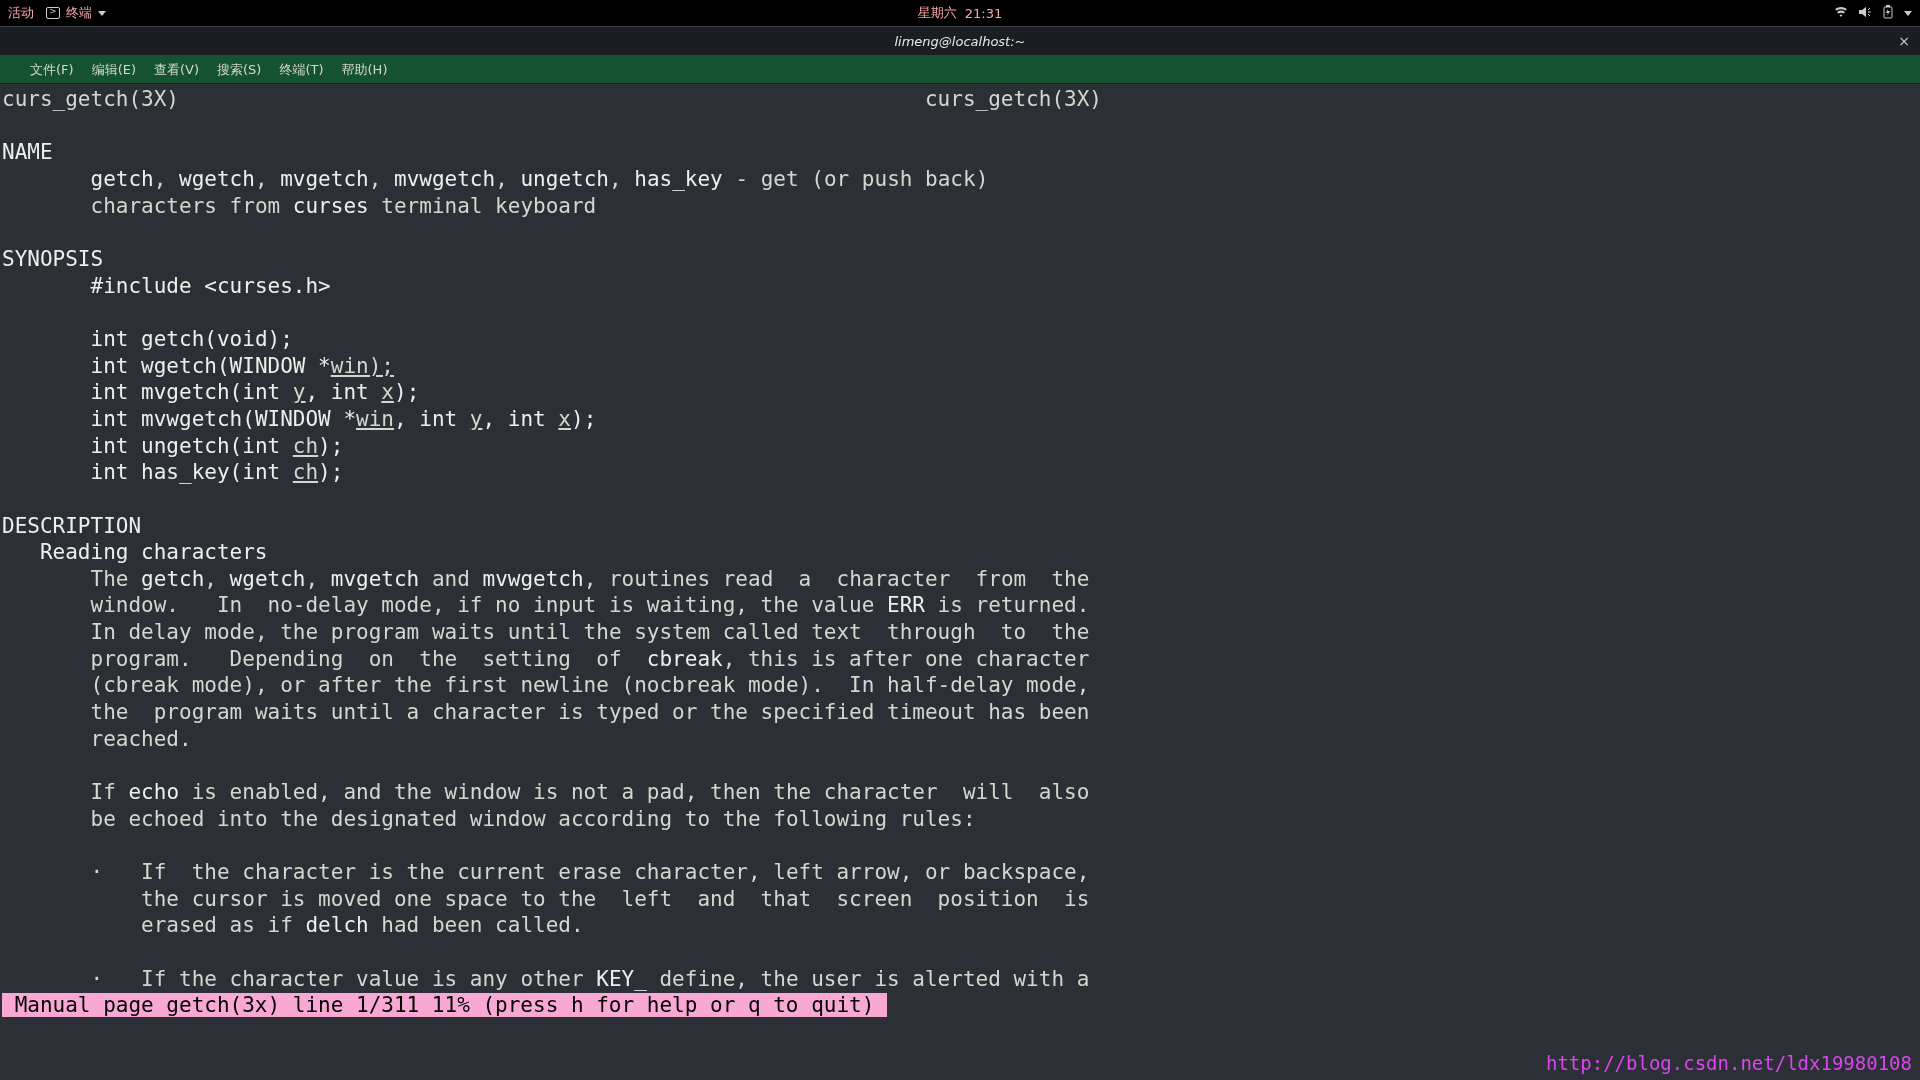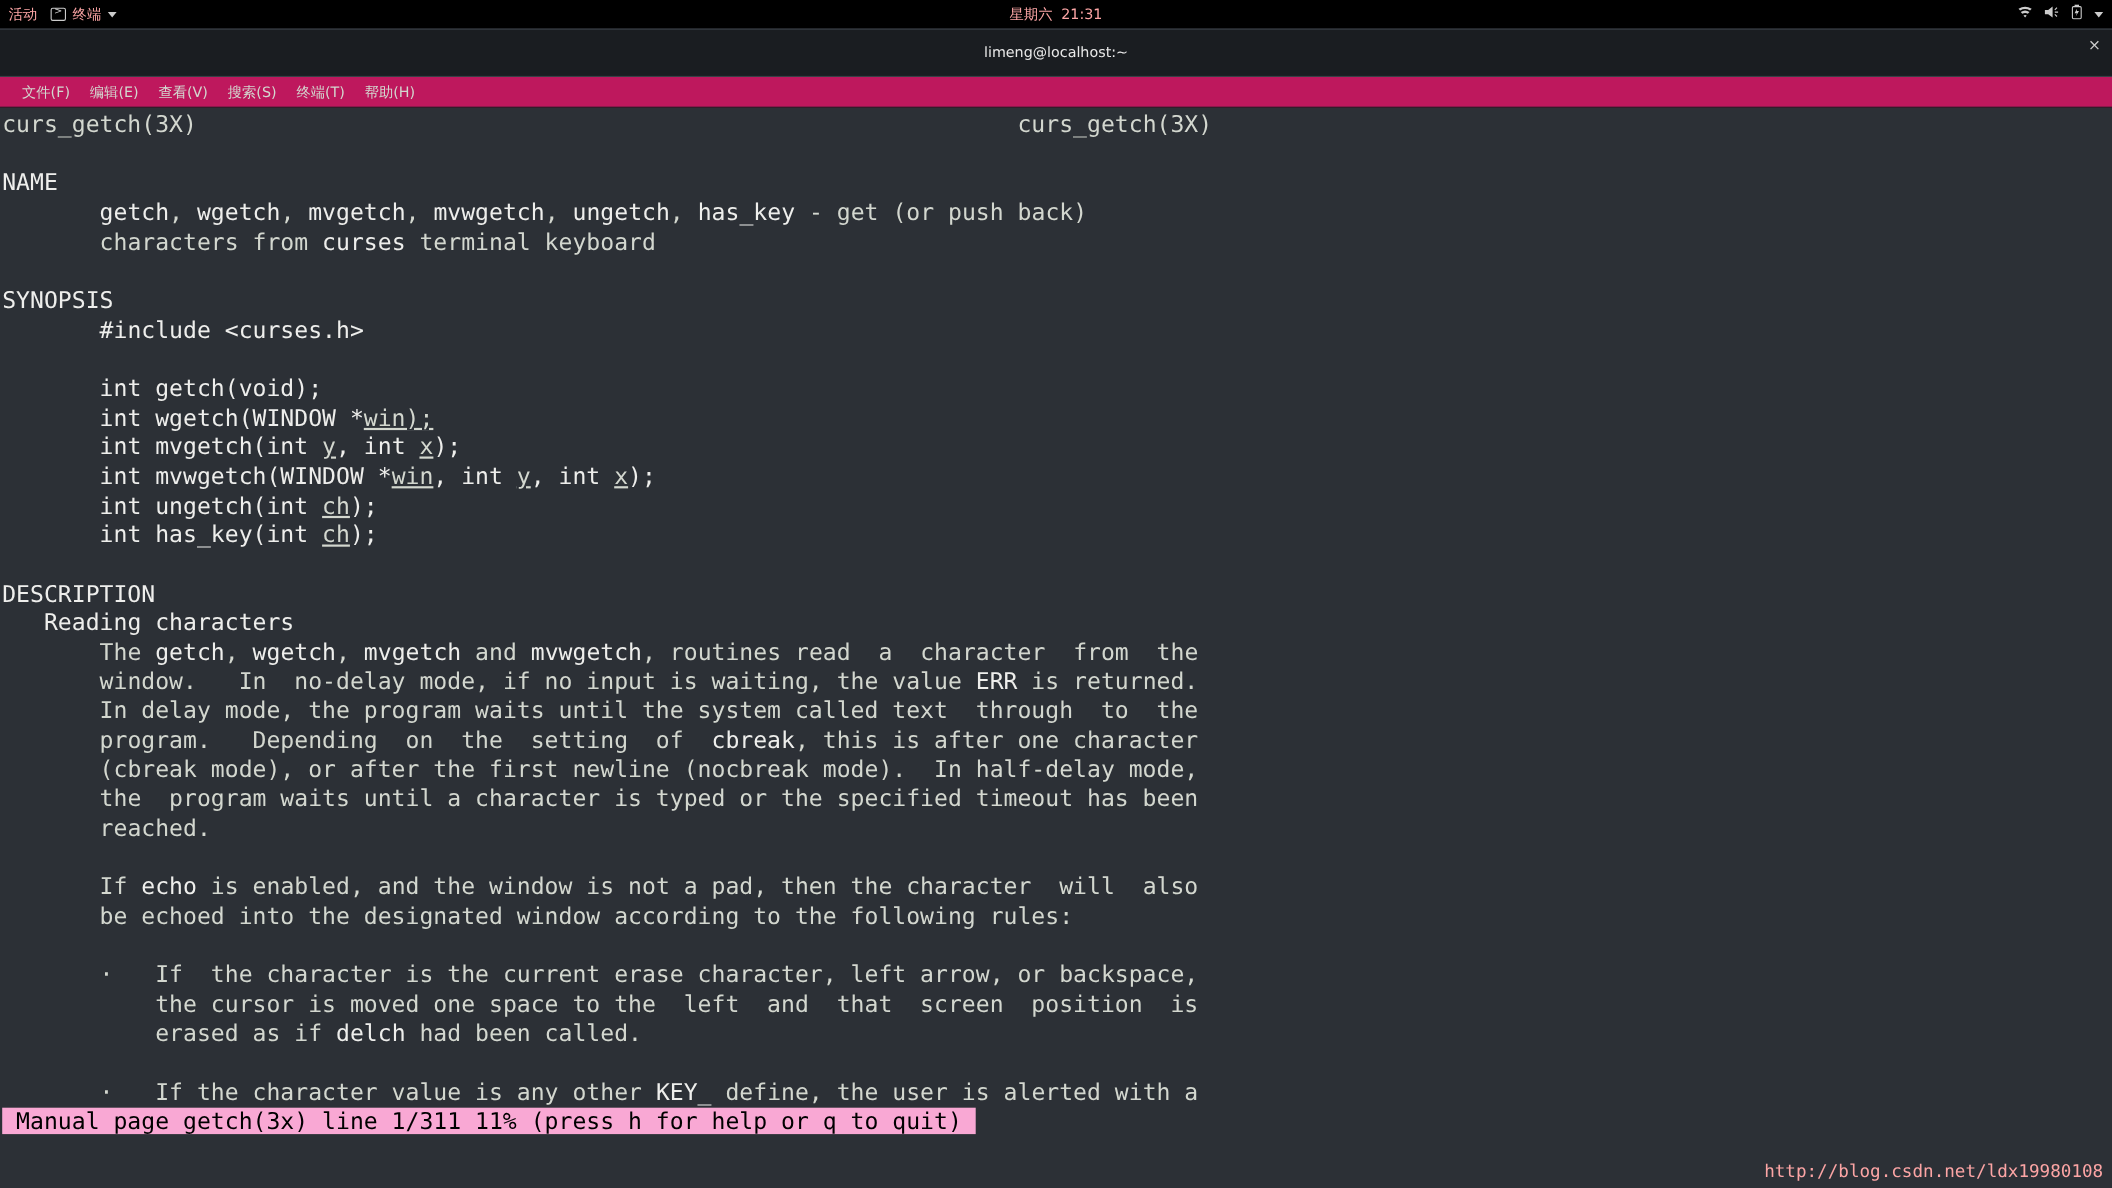--- a/index.html
+++ b/index.html
@@ -41,42 +41,43 @@
   .dropdown-caret {
     width: 0; height: 0;
     border-left: 4px solid transparent;
     border-right: 4px solid transparent;
     border-top: 5px solid #ccc;
     display: inline-block;
   }
   .tray-icon { font-size: 13px; color: #ccc; }
 
   .titlebar {
-    height: 44px;
+    height: 30px;
     background: #1a1d21;
     border-top: 1px solid #3a3f46;
     border-bottom: 1px solid #3a3f46;
     display: flex;
     align-items: center;
     justify-content: center;
     position: relative;
     color: #e8e8e8;
     font-size: 13px;
+    font-style: italic;
   }
   .titlebar .close {
     position: absolute; right: 10px; top: 6px;
     font-size: 14px; color: #ccc; cursor: pointer;
   }
 
   .menubar {
     height: 28px;
-    background: #be185d;
+    background: #14532d;
     display: flex;
     align-items: center;
-    padding: 0 12px;
+    padding: 0 22px;
     gap: 2px;
     font-size: 13px;
     color: #d3d7cf;
     border-bottom: 1px solid #1a1d21;
   }
   .menubar span { padding: 3px 8px; border-radius: 3px; }
 
   .terminal {
     font-family: "DejaVu Sans Mono", "Liberation Mono", monospace;
     font-size: 21px;
@@ -90,22 +91,22 @@
   .terminal .u { text-decoration: underline; }
   .status {
     background: #f9a8d4;
     color: #000;
     display: inline;
   }
   .watermark {
     position: absolute;
     right: 8px; bottom: 6px;
     font-family: monospace;
-    font-size: 16px;
-    color: #fca5a5;
+    font-size: 19px;
+    color: #d946ef;
   }
 </style>
 </head>
 <body>
 
 <div class="topbar">
   <div class="topbar-left">
     <span>活动</span>
     <span style="display:flex;align-items:center;gap:6px;">
       <span class="terminal-icon"></span>

